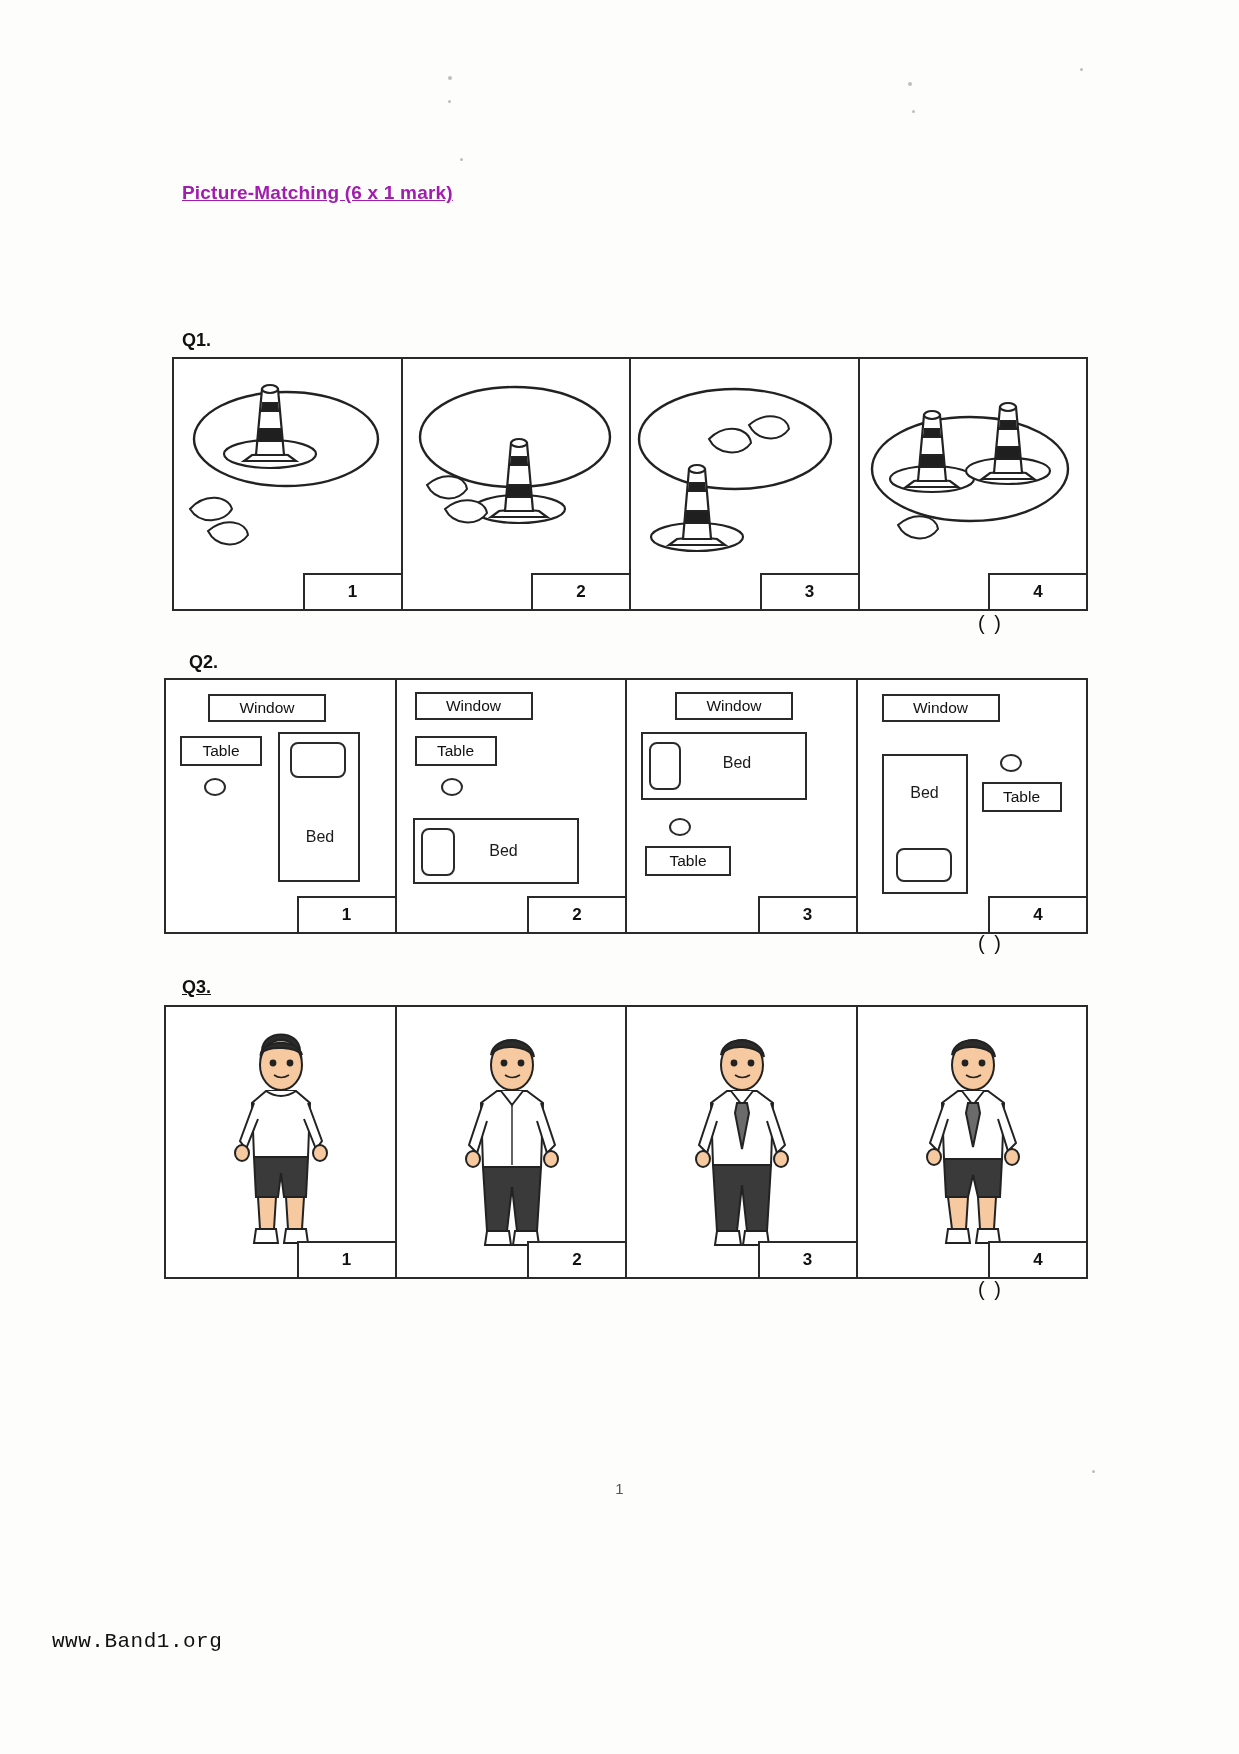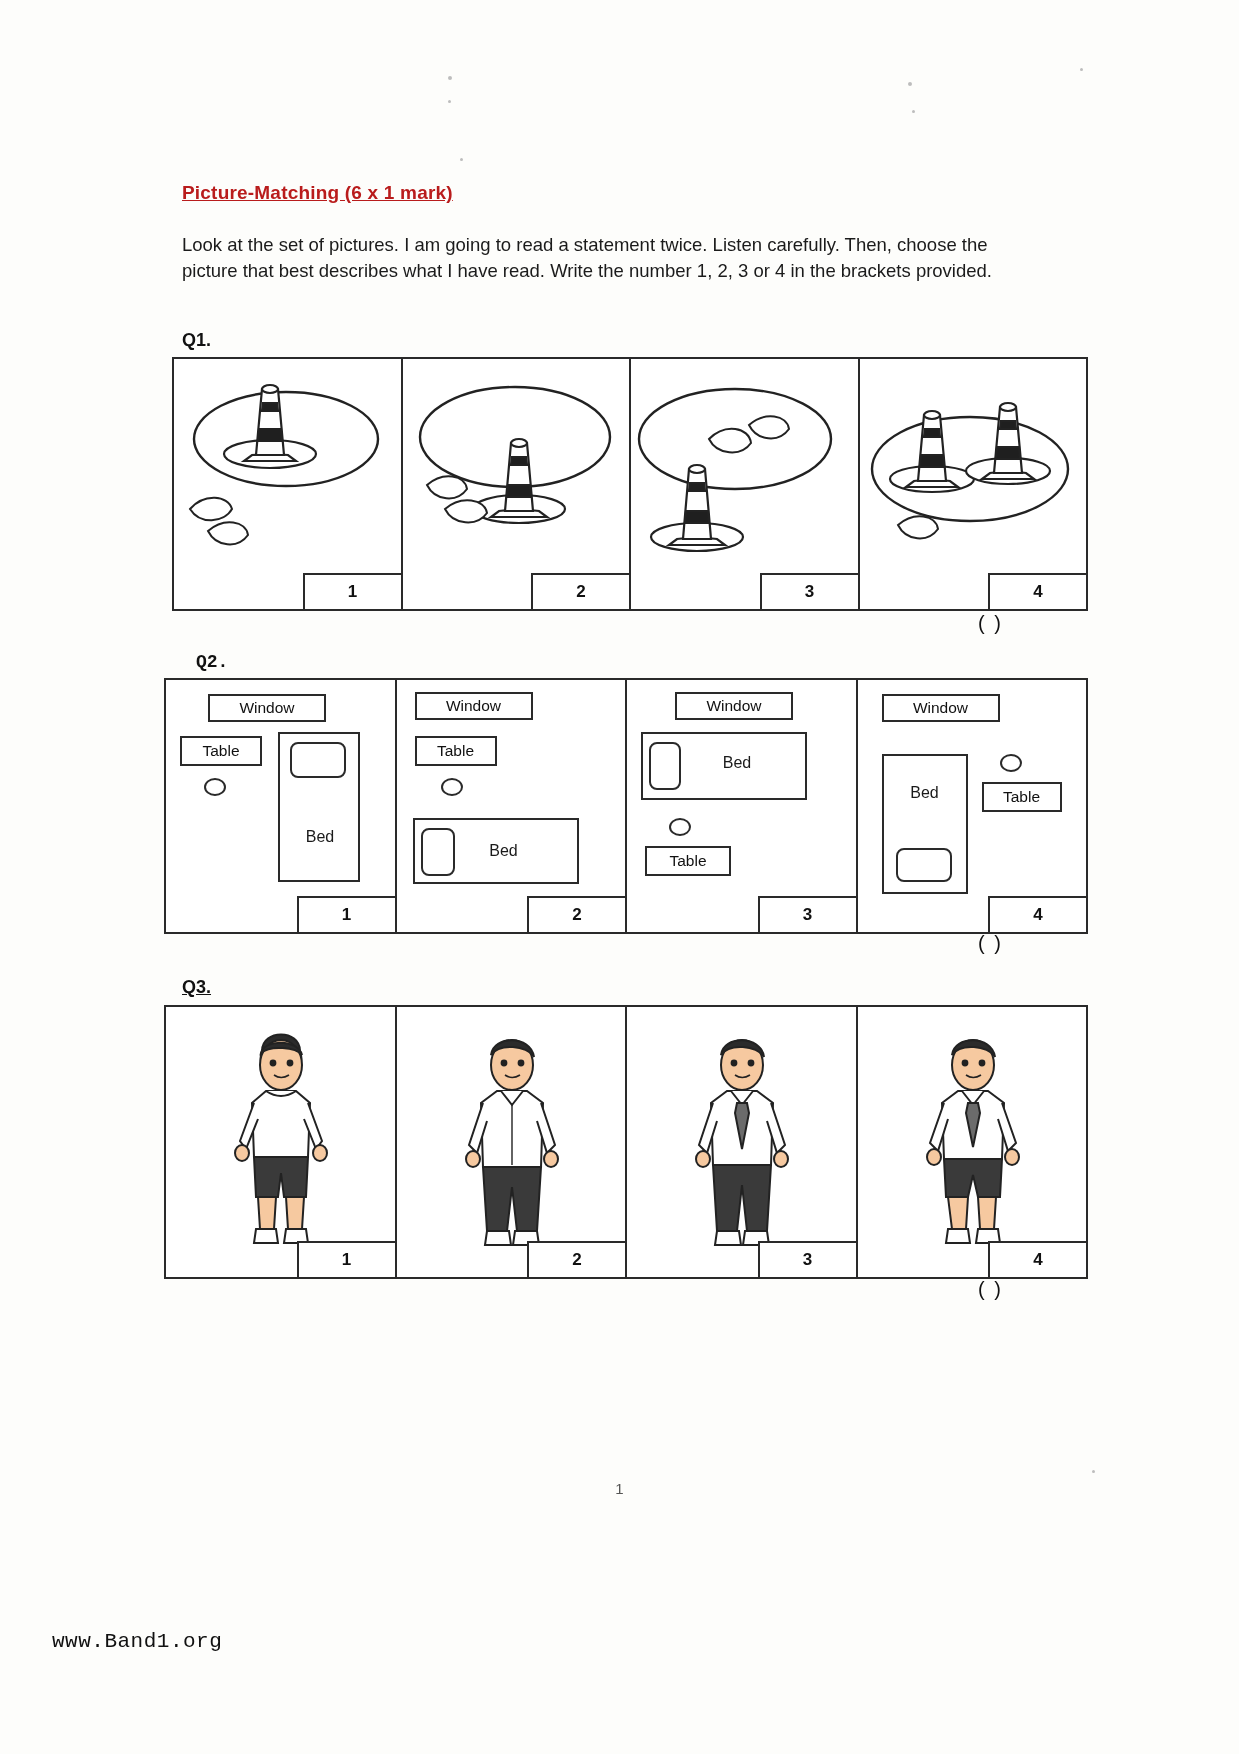--- a/index.html
+++ b/index.html
@@ -23,21 +23,21 @@
 
   
   .title {
     position: absolute;
     left: 182px;
     top: 182px;
     font-size: 19px;
     font-weight: bold;
     letter-spacing: 0.2px;
     text-decoration: underline;
-    color: #b91c1c;
+    color: #a21caf;
   }
   .instructions {
     position: absolute;
     left: 182px;
     top: 232px;
     width: 830px;
     font-size: 18.5px;
     line-height: 26px;
     color: #1b1b1b;
   }
@@ -151,21 +151,20 @@
 
   <div class="speck" style="left:448px;top:76px;width:4px;height:4px;"></div>
   <div class="speck" style="left:448px;top:100px;width:3px;height:3px;"></div>
   <div class="speck" style="left:908px;top:82px;width:4px;height:4px;"></div>
   <div class="speck" style="left:912px;top:110px;width:3px;height:3px;"></div>
   <div class="speck" style="left:1080px;top:68px;width:3px;height:3px;"></div>
   <div class="speck" style="left:460px;top:158px;width:3px;height:3px;"></div>
   <div class="speck" style="left:1092px;top:1470px;width:3px;height:3px;"></div>
 
   <div class="title">Picture-Matching (6 x 1 mark)</div>
-  <div class="instructions">Look at the set of pictures. I am going to read a statement twice. Listen carefully. Then, choose the picture that best describes what I have read. Write the number 1, 2, 3 or 4 in the brackets provided.</div>
 
   <div class="q-label" style="left:182px;top:330px;text-align:right;">Q1.</div>
 
   <div class="q-strip" style="left:172px;top:357px;width:912px;height:250px;">
 
     <div class="panel">
       <svg width="228" height="246" viewBox="0 0 228 246">
         <ellipse cx="112" cy="80" rx="92" ry="47" fill="none" stroke="#222" stroke-width="2.4"></ellipse>
 
         <g stroke="#222" stroke-width="2.2" fill="#fff">
@@ -245,21 +244,21 @@
         <g stroke="#222" stroke-width="2" fill="#fff">
           <path d="M38 166 C54 152, 76 156, 78 170 C68 184, 46 182, 38 166 Z"></path>
         </g>
       </svg>
       <div class="num-box">4</div>
     </div>
   </div>
 
   <div class="brackets" style="left:978px;top:612px;">(        )</div>
 
-  <div class="q-label" style="left:196px;top:652px;font-family:Liberation Mono, monospace;">Q2.</div>
+  <div class="q-label" style="left:189px;top:652px;">Q2.</div>
 
   <div class="q-strip" style="left:164px;top:678px;width:920px;height:252px;">
 
     <div class="panel">
       <div class="lbl" style="left:42px;top:14px;width:118px;height:28px;">Window</div>
       <div class="lbl" style="left:14px;top:56px;width:82px;height:30px;">Table</div>
       <div class="circle" style="left:38px;top:98px;width:22px;height:18px;"></div>
       <div class="plain-box" style="left:112px;top:52px;width:82px;height:150px;"></div>
       <div class="rounded-box" style="left:124px;top:62px;width:56px;height:36px;"></div>
       <div style="position:absolute;left:124px;top:148px;width:60px;font-size:16px;text-align:center;">Bed</div>

